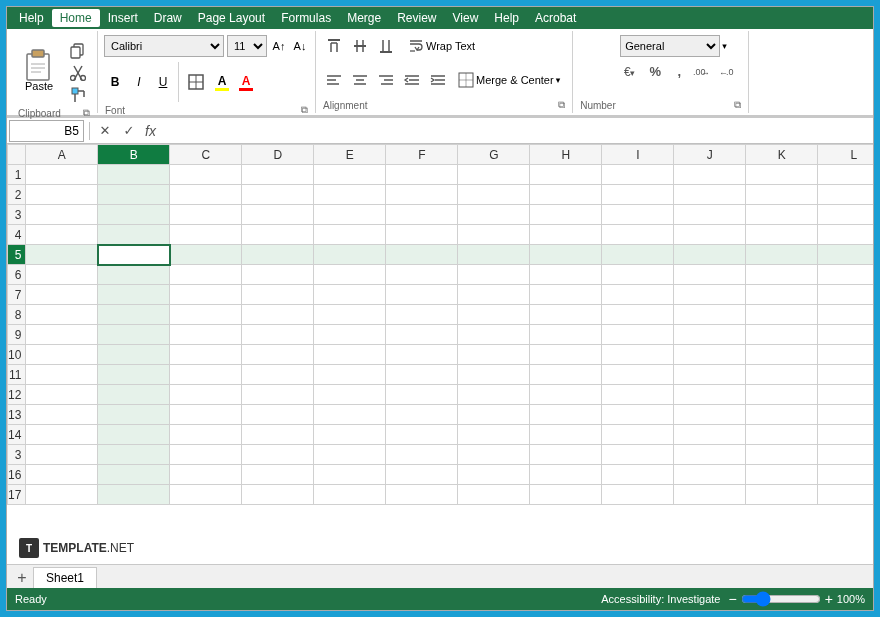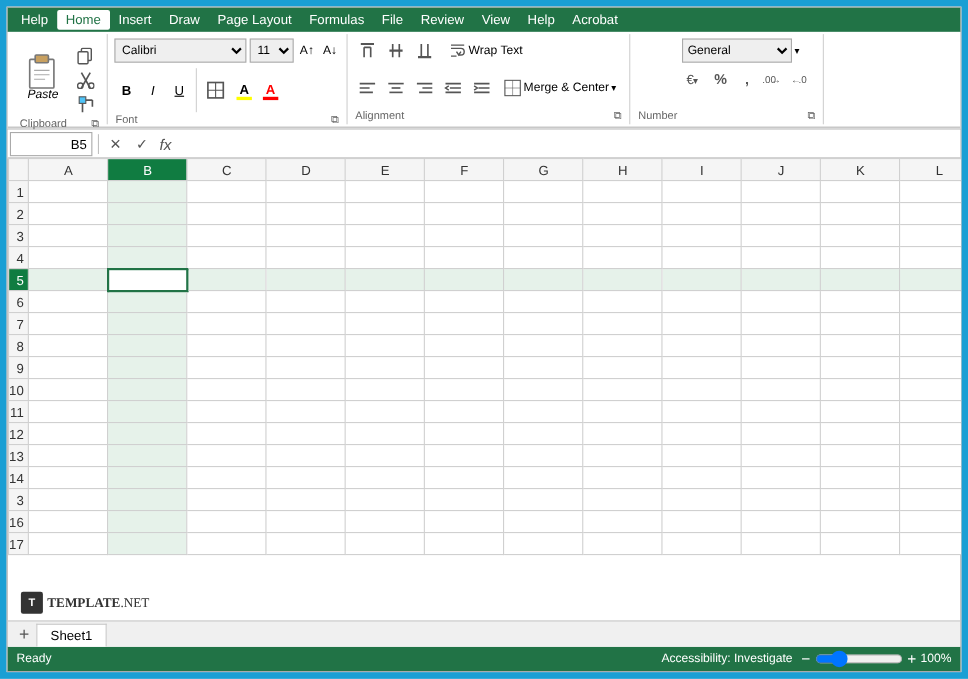--- a/index.html
+++ b/index.html
@@ -15,21 +15,21 @@
 
     
     .ribbon { background: #f0f0f0; border-bottom: 1px solid #c8c8c8; }
 
     .ribbon-content { background: white; display: flex; align-items: stretch; padding: 2px 4px; height: 88px; border-bottom: 2px solid #c8c8c8; }
     .ribbon-group { display: flex; flex-direction: column; align-items: center; padding: 2px 6px; border-right: 1px solid #d0d0d0; position: relative; min-width: fit-content; }
     .ribbon-group-content { display: flex; align-items: center; gap: 2px; flex: 1; padding: 2px 0; }
     .ribbon-group-content.vertical { flex-direction: column; align-items: flex-start; gap: 1px; }
 
     
-    .clipboard-group .ribbon-group-content { align-items: center; font-style: italic; }
+    .clipboard-group .ribbon-group-content { align-items: center; }
     .paste-btn { display: flex; flex-direction: column; align-items: center; justify-content: center; width: 44px; height: 62px; cursor: pointer; border: 1px solid transparent; border-radius: 2px; }
     .paste-icon { width: 36px; height: 36px; position: relative; }
     .small-btns { display: flex; flex-direction: column; gap: 2px; }
     .small-icon-btn { width: 26px; height: 20px; display: flex; align-items: center; justify-content: center; cursor: pointer; border: 1px solid transparent; border-radius: 2px; font-size: 11px; }
 
     
     .font-controls-row { display: flex; align-items: center; gap: 3px; margin-bottom: 2px; }
     .font-select { width: 120px; height: 22px; border: 1px solid #aaa; font-size: 11px; padding: 0 2px; }
     .font-size-select { width: 40px; height: 22px; border: 1px solid #aaa; font-size: 11px; padding: 0 2px; }
     .font-size-btn { width: 18px; height: 22px; border: 1px solid transparent; background: transparent; cursor: pointer; font-size: 11px; display: flex; align-items: center; justify-content: center; }
@@ -106,21 +106,21 @@
 <div class="outer-frame">
   <div class="excel-window">
 
     <div class="menu-bar">
       <div class="menu-item">Help</div>
       <div class="menu-item active">Home</div>
       <div class="menu-item">Insert</div>
       <div class="menu-item">Draw</div>
       <div class="menu-item">Page Layout</div>
       <div class="menu-item">Formulas</div>
-      <div class="menu-item">File</div>
+      <div class="menu-item">Merge</div>
       <div class="menu-item">Review</div>
       <div class="menu-item">View</div>
       <div class="menu-item">Help</div>
       <div class="menu-item">Acrobat</div>
     </div>
 
     <div class="ribbon">
       <div class="ribbon-content">
 
         <div class="ribbon-group clipboard-group">
@@ -640,21 +640,21 @@
                 <td class="cell"></td>
               </tr>
             </tbody>
         </table>
       </div>
 
       <div class="branding" style="position:absolute;bottom:28px;left:8px;z-index:10;background:white;padding:2px 4px;display:flex;align-items:center;gap:4px;">
         <div class="branding-icon">
           <span>T</span>
         </div>
-        <span style="font-weight:bold;font-size:12px;font-family:Liberation Serif, serif;">
+        <span style="font-weight:bold;font-size:12px;">
           <span>TEMPLATE</span><span style="font-weight:normal;">.NET</span>
         </span>
       </div>
 
       <div class="sheet-tabs">
         <button class="sheet-tab-add" title="New Sheet">+</button>
         <div class="sheet-tab">Sheet1</div>
       </div>
     </div>
 

